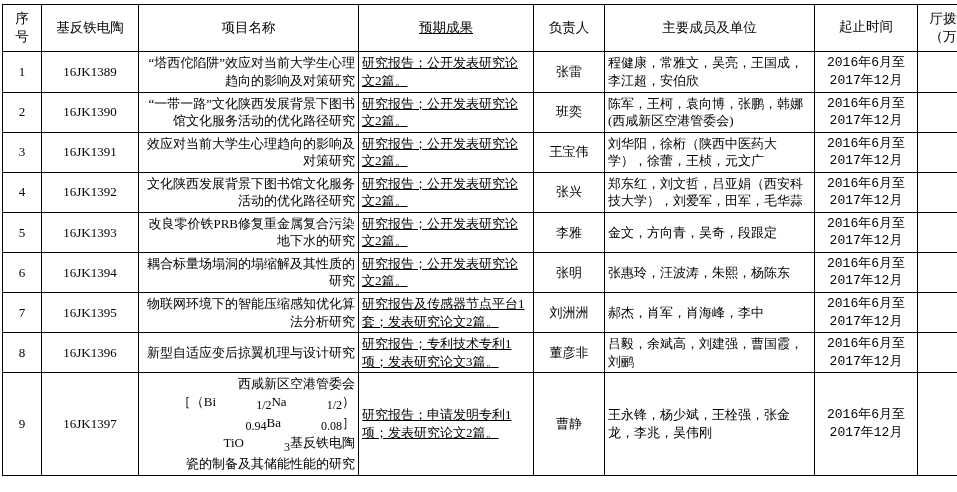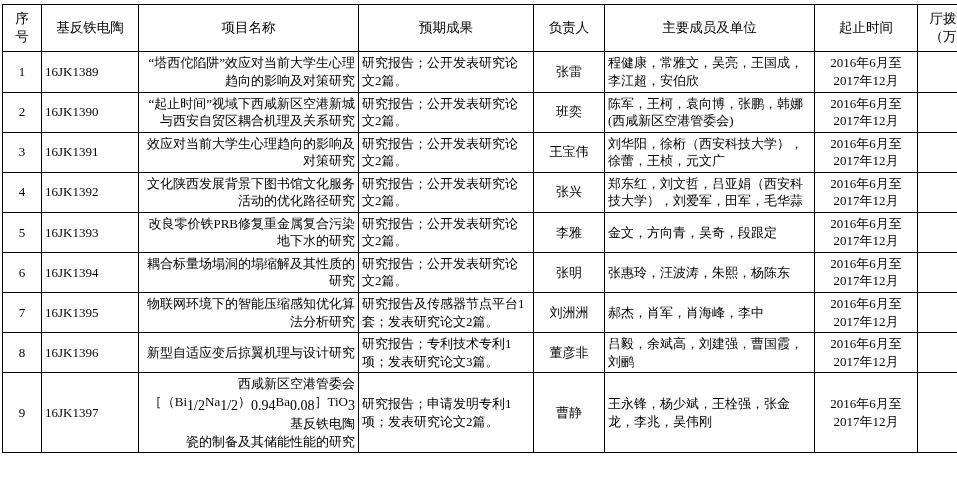--- a/index.html
+++ b/index.html
@@ -28,33 +28,34 @@
     vertical-align: middle;
     line-height: 1.35;
   }
   #project-table th {
     font-weight: normal;
     text-align: center;
     font-size: 13.5px;
     padding: 5px 2px;
   }
   .c-seq     { width: 34px;  text-align: center; }
-  .c-code    { width: 92px;  }
+  .c-code    { width: 92px;  text-align: center; }
   .c-name    { width: 215px; text-align: right; }
-  .c-result  { width: 170px; text-align: left; }
+  .c-result  { width: 170px; text-align: left; text-decoration: underline; }
   .c-leader  { width: 66px;  text-align: center; }
   .c-members { width: 205px; text-align: left; font-family: Liberation Serif, serif; }
-  .c-period  { width: 98px;  text-align: center; }
+  .c-period  { width: 98px;  text-align: center; font-family: Liberation Mono, monospace; }
   .c-funds   { width: 73px;  text-align: right; }
   td.c-funds { padding-right: 8px; }
   td.c-name, td.c-result, td.c-members { padding-left: 6px; }
   .hdr-seq span { display: block; }
   .subscript {
-    font-size: 14px;
+    font-size: 12px;
     vertical-align: sub;
+    margin-left: 40px;
   }
   .formula {
     letter-spacing: 0;
   }
 </style>
 </head>
 <body>
 
 <table id="project-table">
   <thead>
@@ -87,38 +88,38 @@
       <td class="c-period">
         <div>2016年6月至</div>
         <div>2017年12月</div>
       </td>
       <td class="c-funds">1.0</td>
     </tr>
 
     <tr>
       <td class="c-seq">2</td>
       <td class="c-code">16JK1390</td>
-      <td class="c-name">“起止时间”视域下西咸新区空港新城与西安自贸区耦合机理及关系研究</td>
+      <td class="c-name">“一带一路”文化陕西发展背景下图书馆文化服务活动的优化路径研究</td>
       <td class="c-result">研究报告；公开发表研究论文2篇。</td>
       <td class="c-leader">班奕</td>
       <td class="c-members">陈军，王柯，袁向博，张鹏，韩娜(西咸新区空港管委会)</td>
       <td class="c-period">
         <div>2016年6月至</div>
         <div>2017年12月</div>
       </td>
       <td class="c-funds">1.0</td>
     </tr>
 
     <tr>
       <td class="c-seq">3</td>
       <td class="c-code">16JK1391</td>
       <td class="c-name">效应对当前大学生心理趋向的影响及对策研究</td>
       <td class="c-result">研究报告；公开发表研究论文2篇。</td>
       <td class="c-leader">王宝伟</td>
-      <td class="c-members">刘华阳，徐桁（西安科技大学），徐蕾，王桢，元文广</td>
+      <td class="c-members">刘华阳，徐桁（陕西中医药大学），徐蕾，王桢，元文广</td>
       <td class="c-period">
         <div>2016年6月至</div>
         <div>2017年12月</div>
       </td>
       <td class="c-funds">1.0</td>
     </tr>
 
     <tr>
       <td class="c-seq">4</td>
       <td class="c-code">16JK1392</td>

